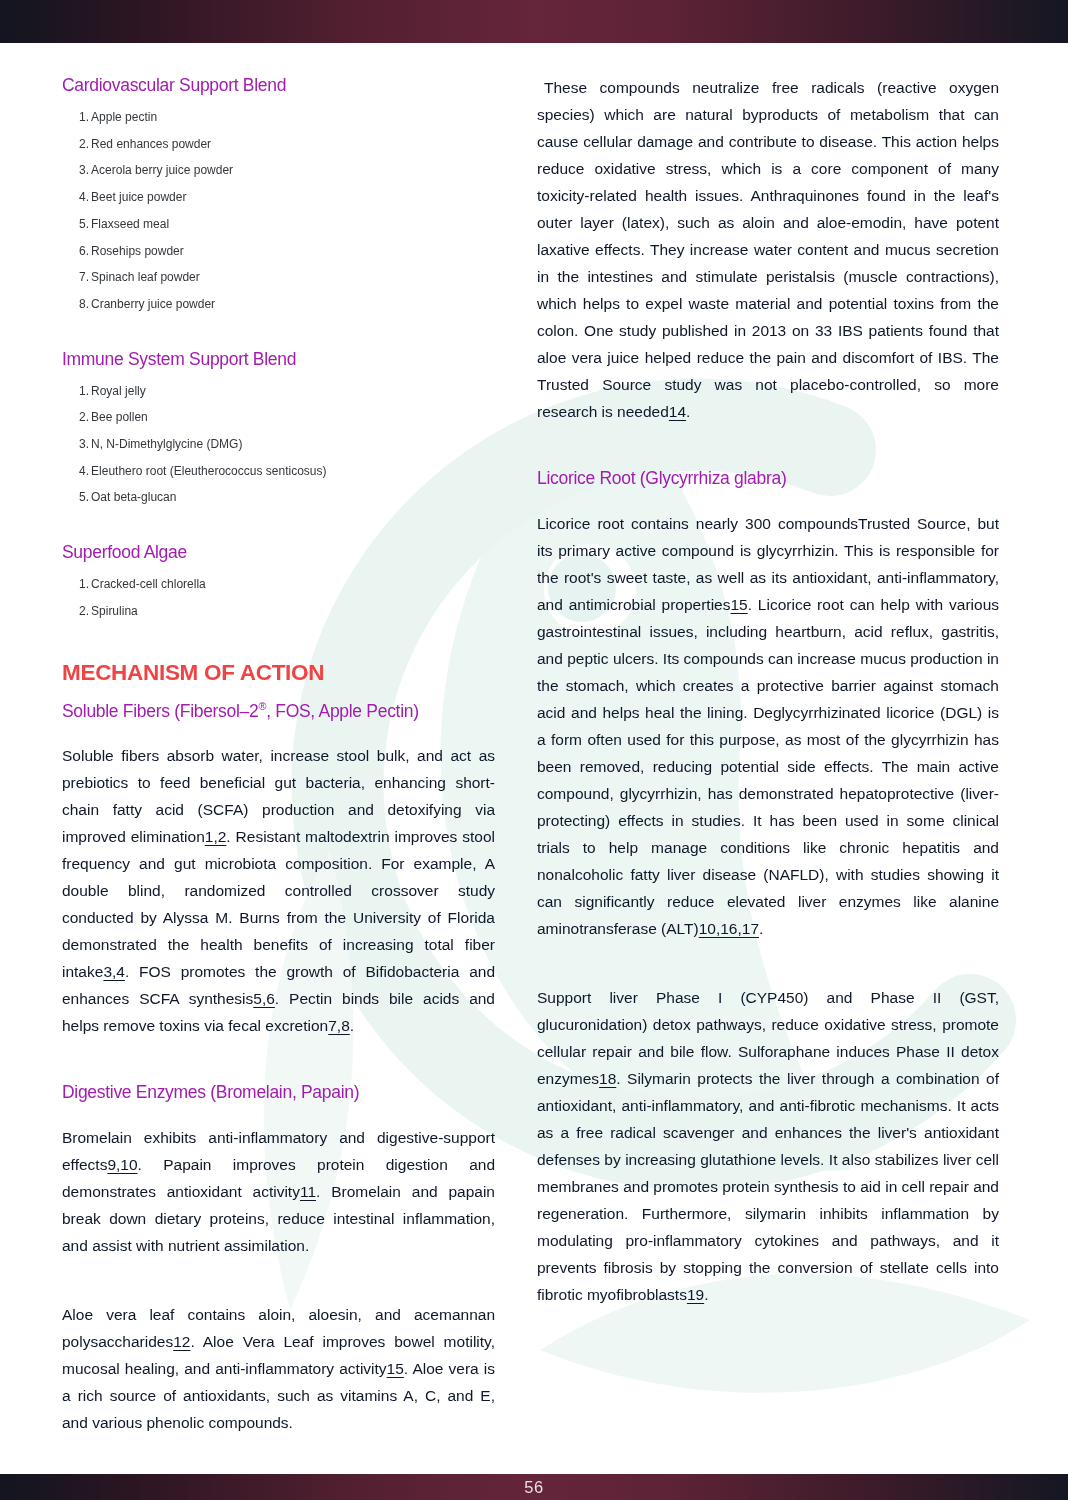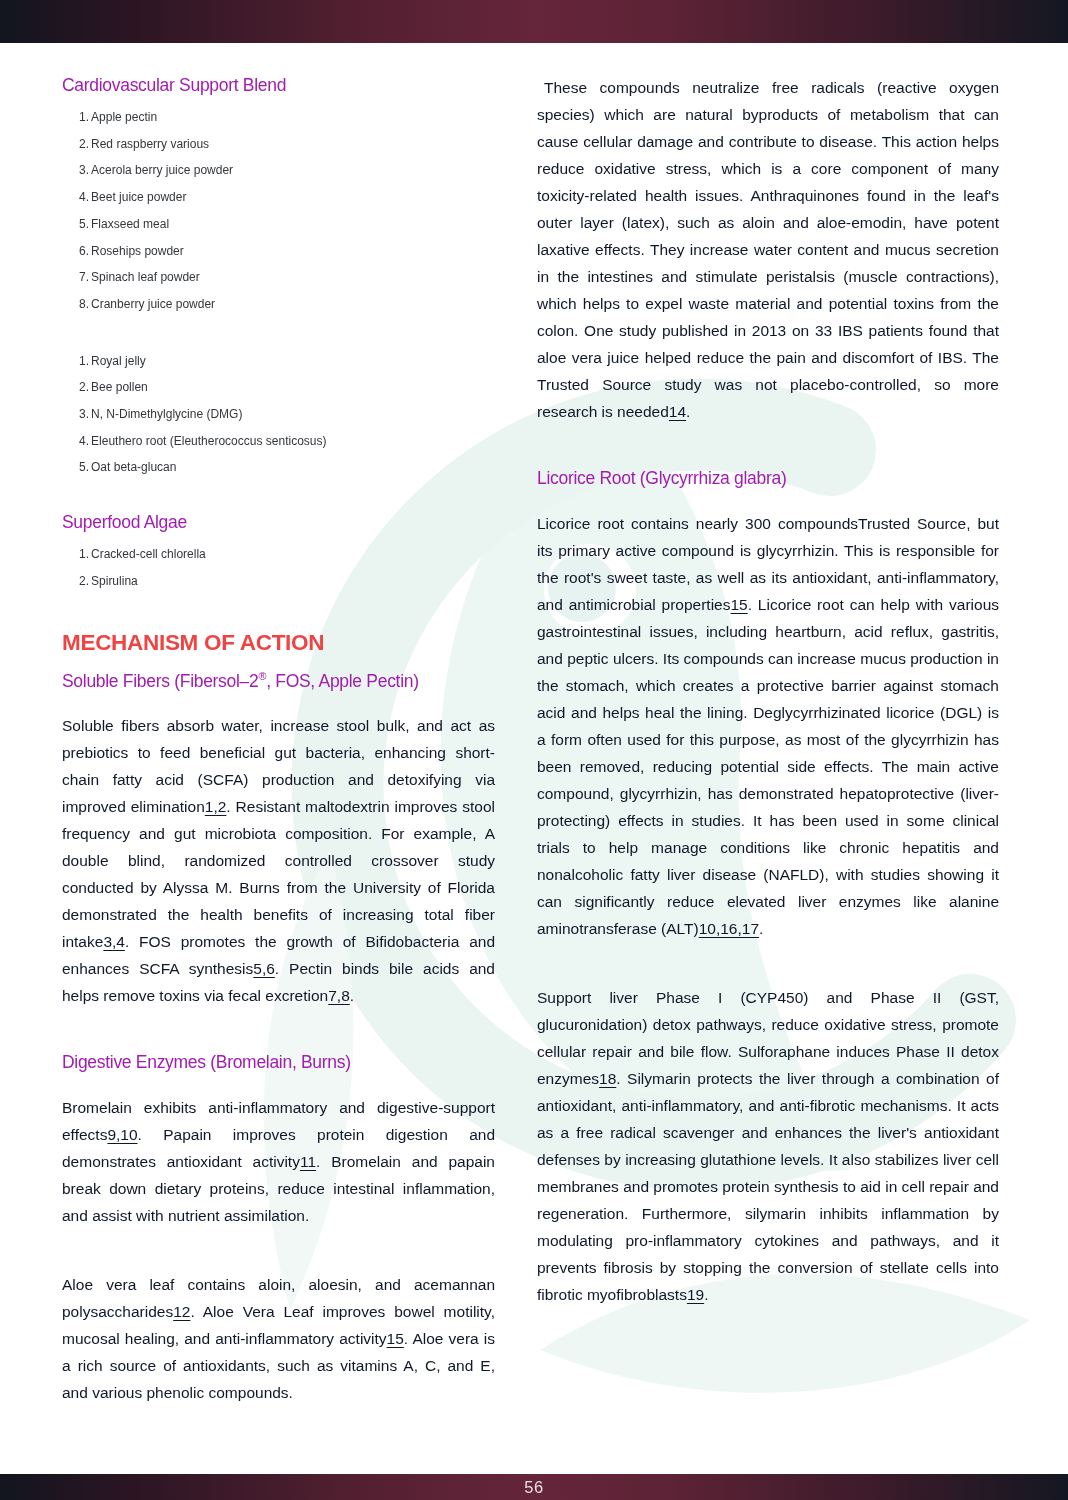--- a/index.html
+++ b/index.html
@@ -83,31 +83,32 @@
   </svg>
 
   <div class="content">
 
     <section class="col-left">
 
       <div class="blend-group">
         <h3 class="blend-title">Cardiovascular Support Blend</h3>
         <ol class="blend-list">
           <li>Apple pectin</li>
-          <li>Red raspberry various</li>
+          <li>Red enhances powder</li>
           <li>Acerola berry juice powder</li>
           <li>Beet juice powder</li>
           <li>Flaxseed meal</li>
           <li>Rosehips powder</li>
           <li>Spinach leaf powder</li>
           <li>Cranberry juice powder</li>
         </ol>
       </div>
 
       <div class="blend-group">
+        <h3 class="blend-title">Immune System Support Blend</h3>
         <ol class="blend-list">
           <li>Royal jelly</li>
           <li>Bee pollen</li>
           <li>N, N-Dimethylglycine (DMG)</li>
           <li>Eleuthero root (Eleutherococcus senticosus)</li>
           <li>Oat beta-glucan</li>
         </ol>
       </div>
 
       <div class="blend-group">
@@ -119,21 +120,21 @@
       </div>
 
       <h2 class="main-heading">MECHANISM OF ACTION</h2>
 
       <div class="text-section first">
         <h3 class="sec-title"><span>Soluble Fibers (Fibersol–2</span><span class="sup">®</span><span>, FOS, Apple Pectin)</span></h3>
         <p class="para"><span>Soluble fibers absorb water, increase stool bulk, and act as prebiotics to feed beneficial gut bacteria, enhancing short-chain fatty acid (SCFA) production and detoxifying via improved elimination</span><span class="ref">1,2</span><span>. Resistant maltodextrin improves stool frequency and gut microbiota composition. For example, A double blind, randomized controlled crossover study conducted by Alyssa M. Burns from the University of Florida demonstrated the health benefits of increasing total fiber intake</span><span class="ref">3,4</span><span>. FOS promotes the growth of Bifidobacteria and enhances SCFA synthesis</span><span class="ref">5,6</span><span>. Pectin binds bile acids and helps remove toxins via fecal excretion</span><span class="ref">7,8</span><span>.</span></p>
       </div>
 
       <div class="text-section">
-        <h3 class="sec-title"><span>Digestive Enzymes (Bromelain, Burns)</span></h3>
+        <h3 class="sec-title"><span>Digestive Enzymes (Bromelain, Papain)</span></h3>
         <p class="para"><span>Bromelain exhibits anti-inflammatory and digestive-support effects</span><span class="ref">9,10</span><span>. Papain improves protein digestion and demonstrates antioxidant activity</span><span class="ref">11</span><span>. Bromelain and papain break down dietary proteins, reduce intestinal inflammation, and assist with nutrient assimilation.</span></p>
       </div>
 
       <div class="text-section">
         <p class="para"><span>Aloe vera leaf contains aloin, aloesin, and acemannan polysaccharides</span><span class="ref">12</span><span>. Aloe Vera Leaf improves bowel motility, mucosal healing, and anti-inflammatory activity</span><span class="ref">15</span><span>. Aloe vera is a rich source of antioxidants, such as vitamins A, C, and E, and various phenolic compounds.</span></p>
       </div>
 
     </section>
 
     <section class="col-right">

